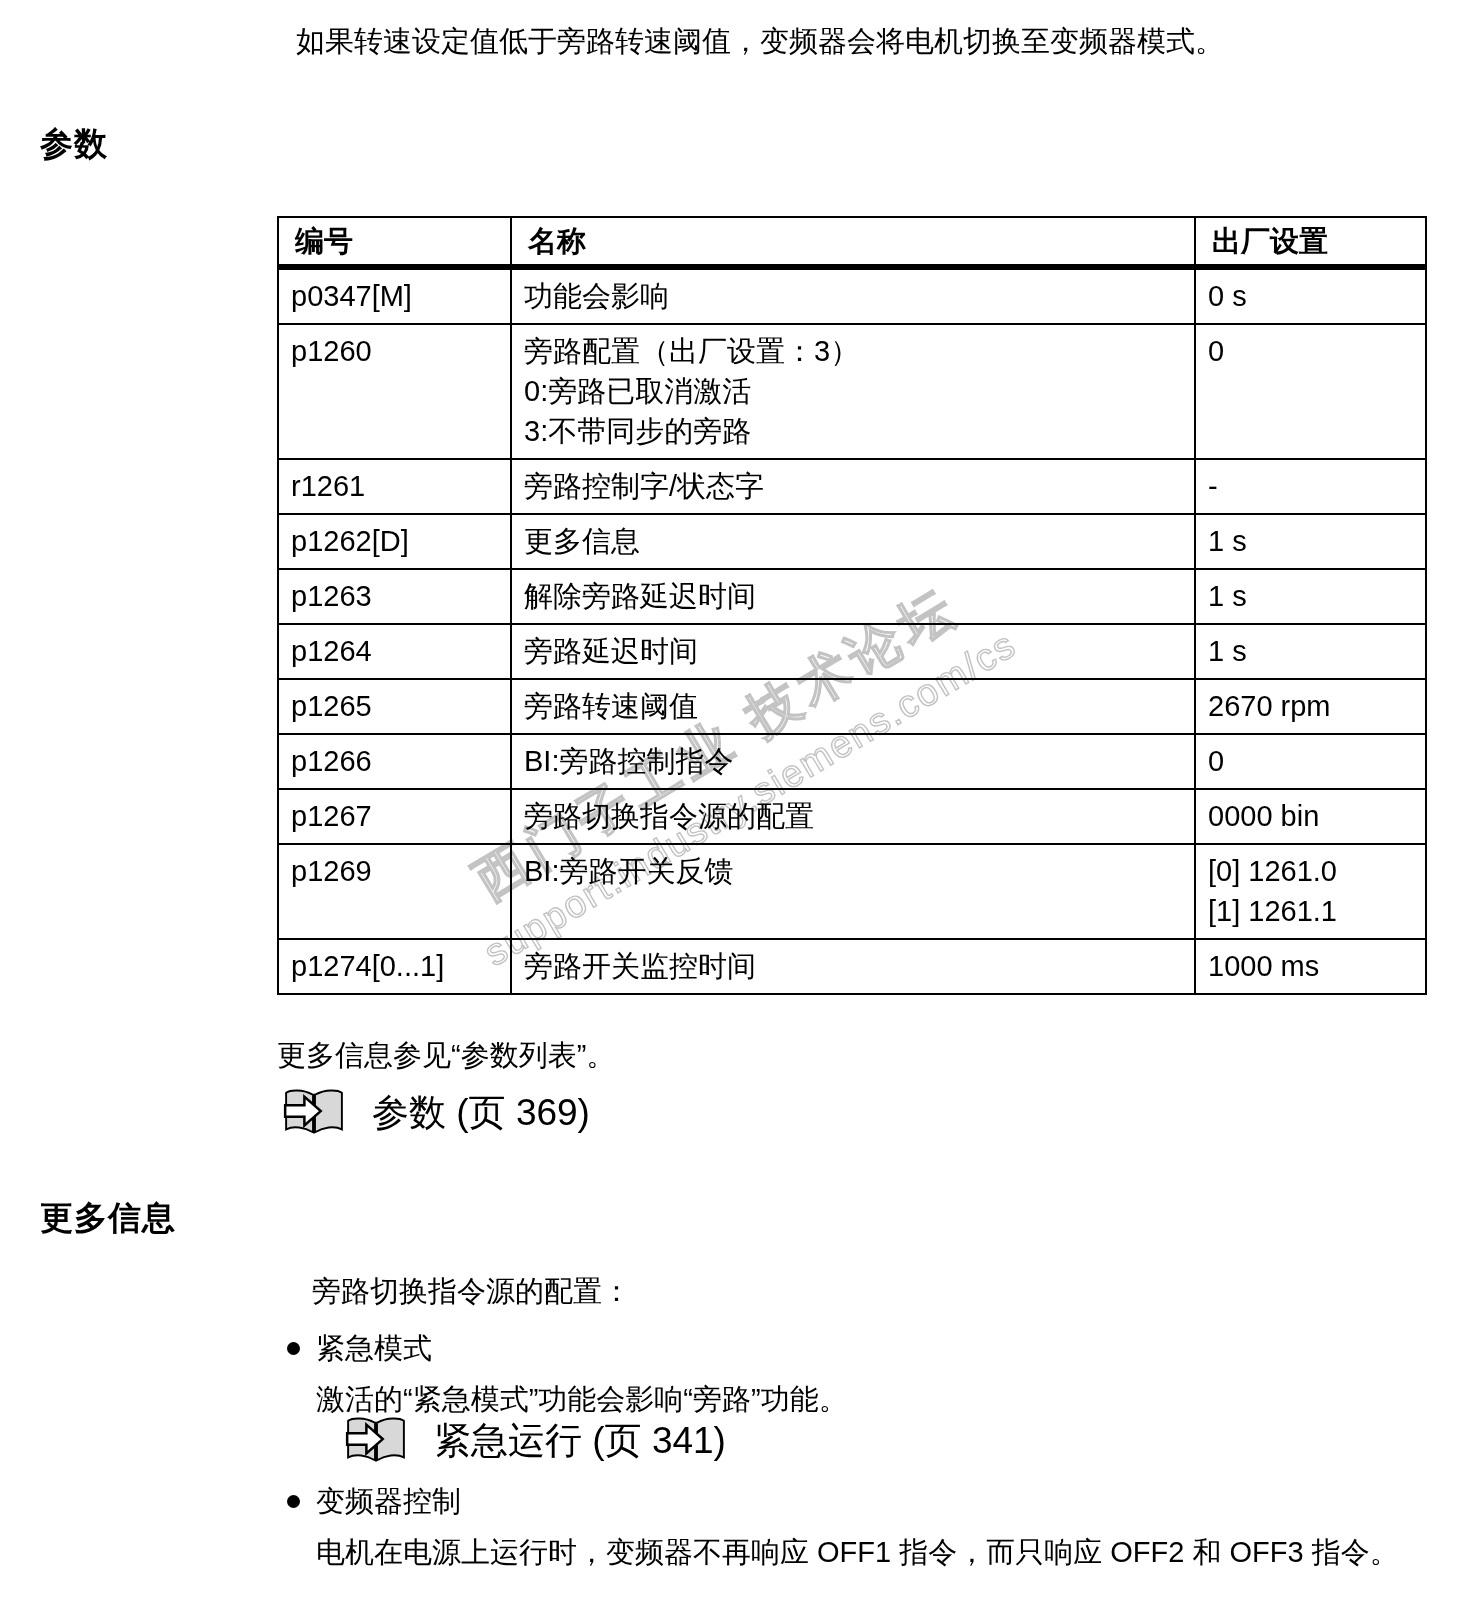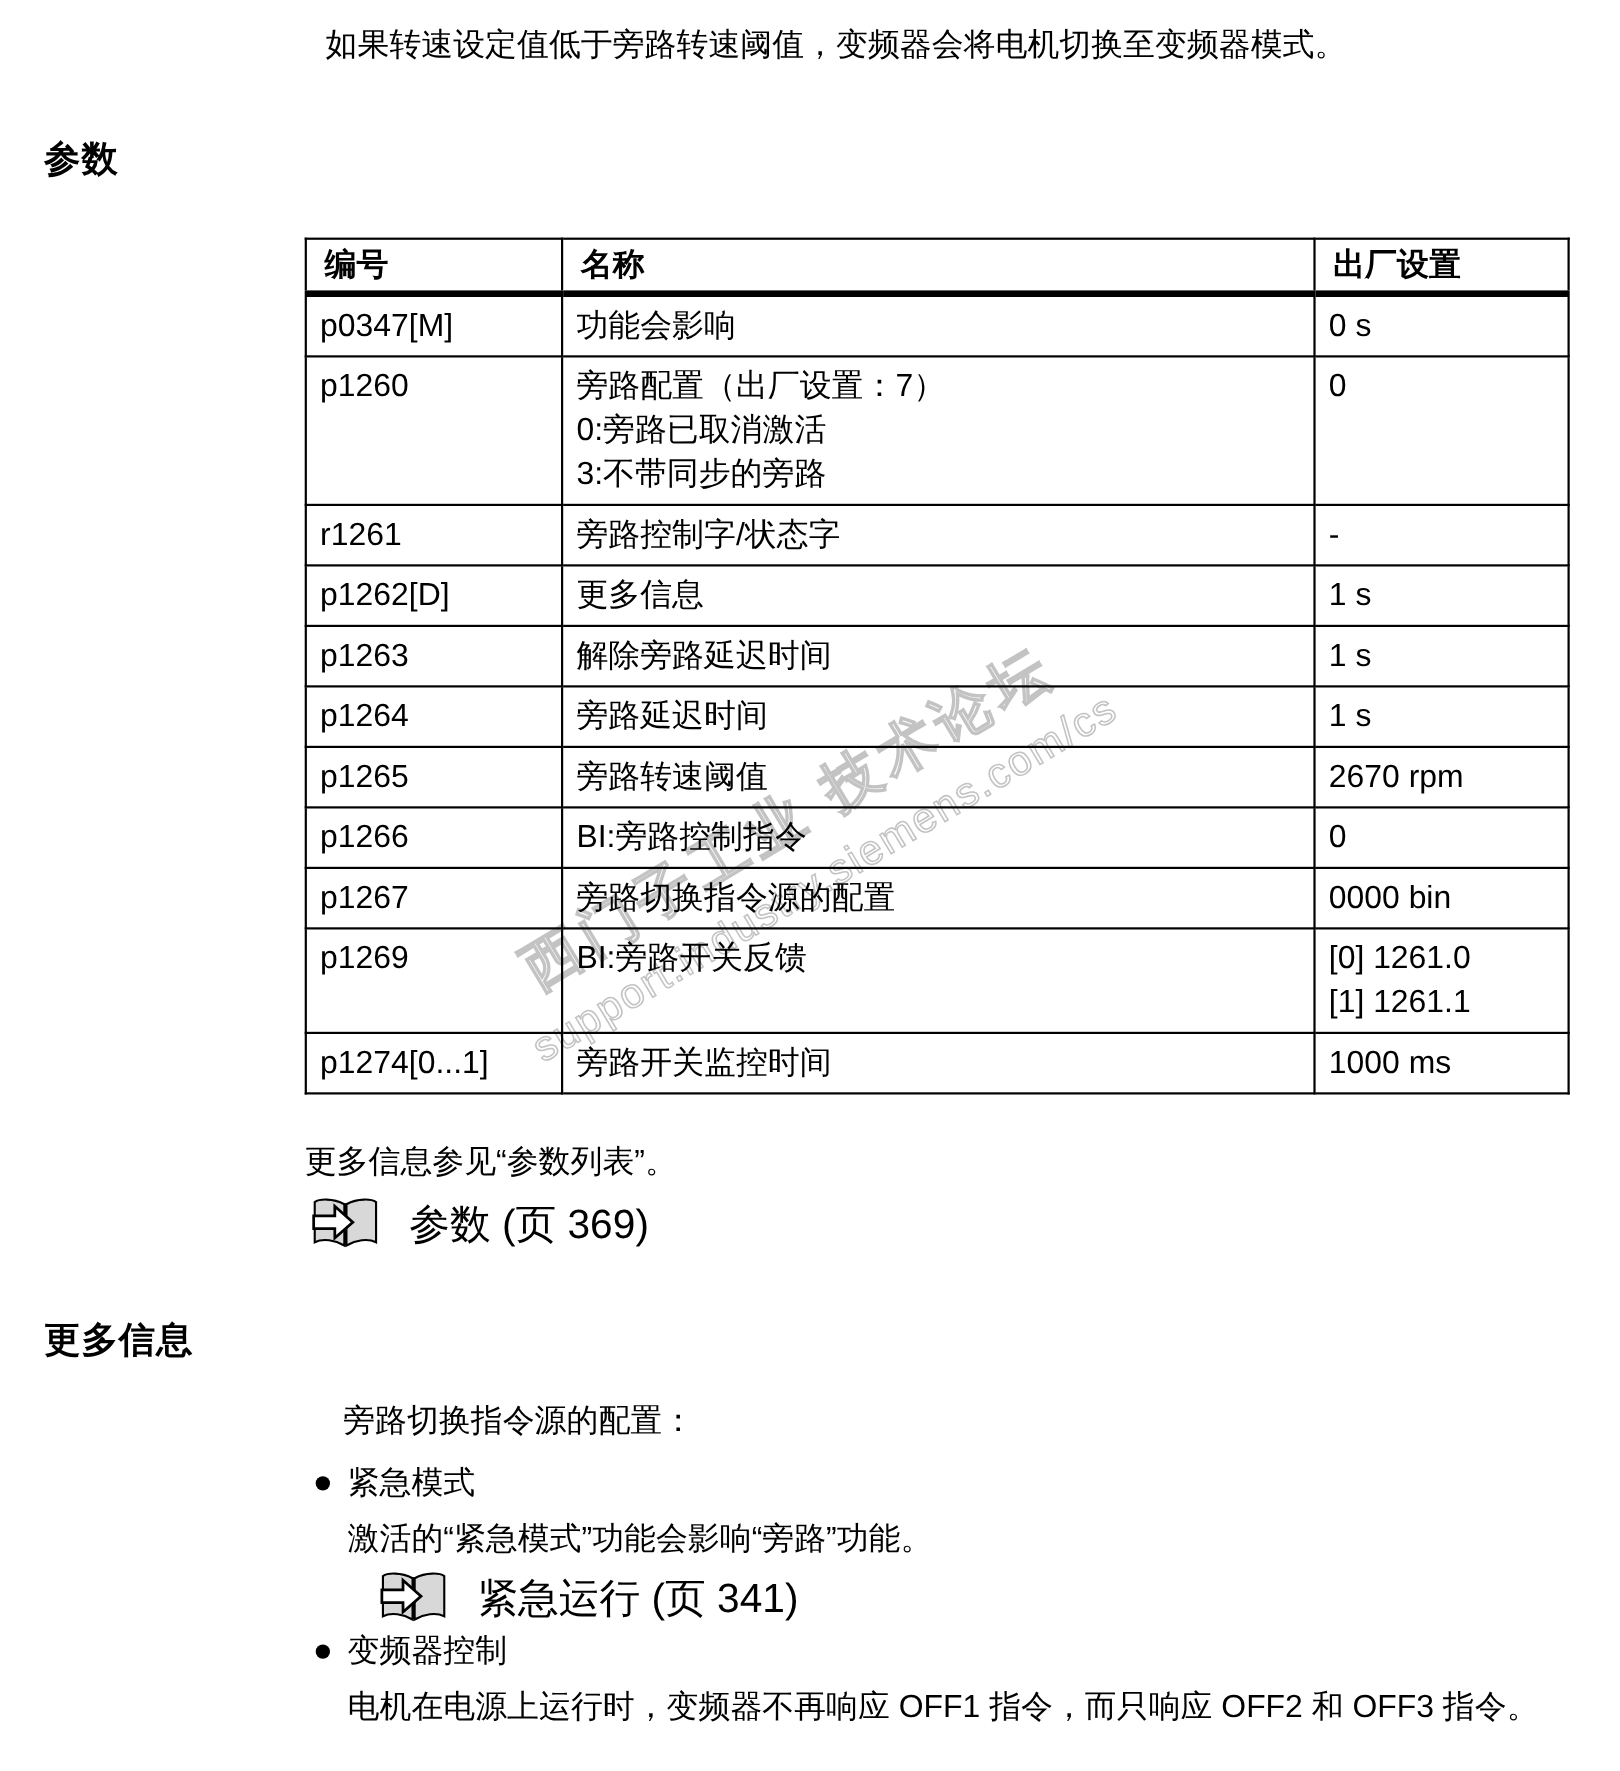--- a/index.html
+++ b/index.html
@@ -36,21 +36,21 @@
   .xref svg { width:62px; height:50px; flex:0 0 auto; }
 
   .para { left:312px; top:1272px; font-size:29px; }
 
   .bullet-block { left:287px; width:1150px; font-size:29px; }
   #bullet-emergency { top:1330px; }
   #bullet-control   { top:1483px; }
   .bullet-head { display:flex; align-items:center; gap:16px; line-height:36px; }
   .bullet-dot { width:13px; height:13px; border-radius:50%; background:#000; flex:0 0 auto; }
   .bullet-body { margin-left:29px; margin-top:16px; line-height:34px; }
-  .bullet-block .xref { margin-left:58px; margin-top:12px; }
+  .bullet-block .xref { margin-left:58px; }
 
   
   .watermark {
     position:absolute; left:420px; top:590px; width:620px; height:350px; z-index:1;
     display:flex; flex-direction:column; justify-content:center; align-items:center; gap:8px;
     transform:rotate(-31deg); pointer-events:none;
     color:rgba(255,255,255,0.08);
     -webkit-text-stroke:1.4px #c3c3c3;
   }
   .wm-cn { font-size:52px; letter-spacing:7px; font-weight:bold; }
@@ -93,21 +93,21 @@
           </td>
           <td class="col-factory">
             <div class="cell-line">0 s</div>
           </td>
         </tr>
         <tr>
           <td class="col-num">
             <div class="cell-line">p1260</div>
           </td>
           <td class="col-name">
-            <div class="cell-line">旁路配置（出厂设置：7）</div>
+            <div class="cell-line">旁路配置（出厂设置：3）</div>
             <div class="cell-line">0:旁路已取消激活</div>
             <div class="cell-line">3:不带同步的旁路</div>
           </td>
           <td class="col-factory">
             <div class="cell-line">0</div>
           </td>
         </tr>
         <tr>
           <td class="col-num">
             <div class="cell-line">r1261</div>

